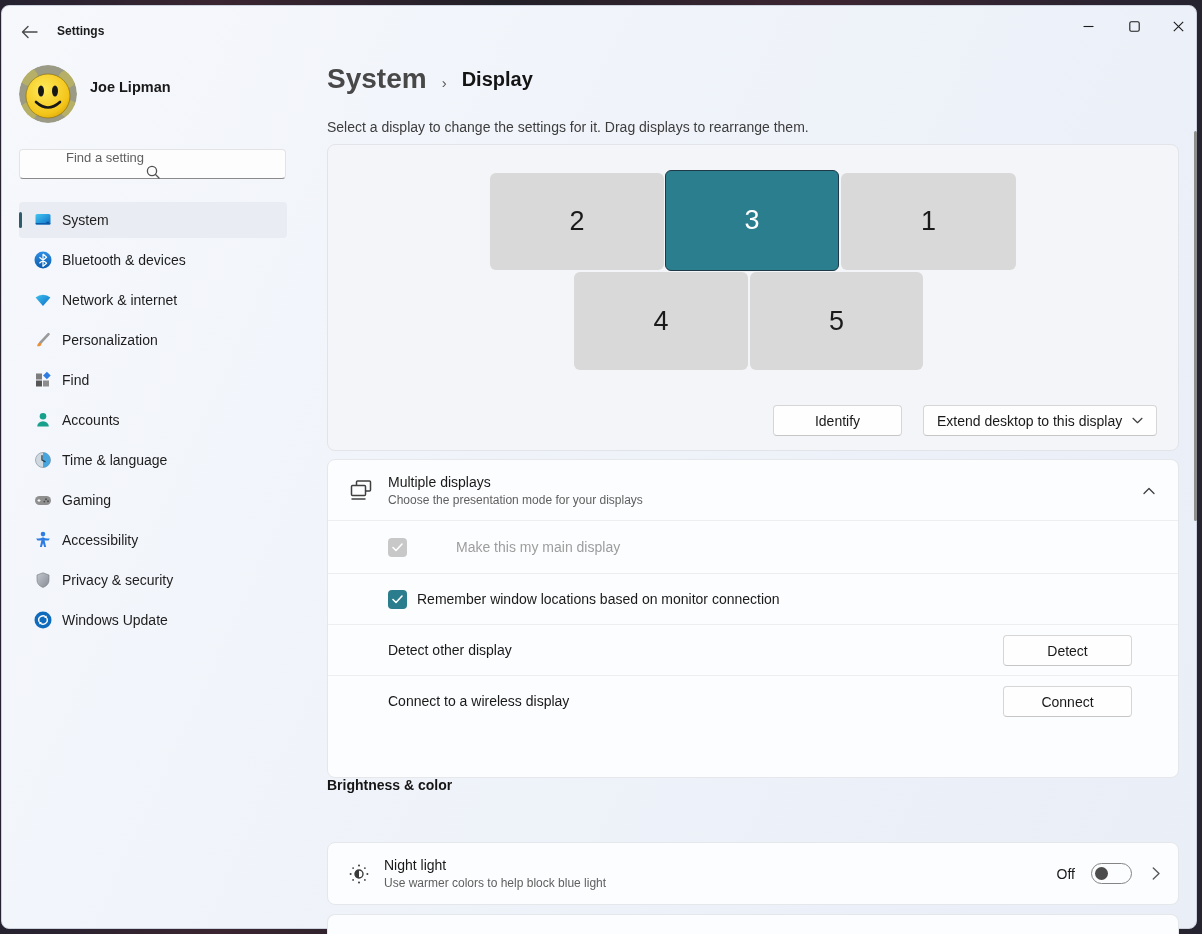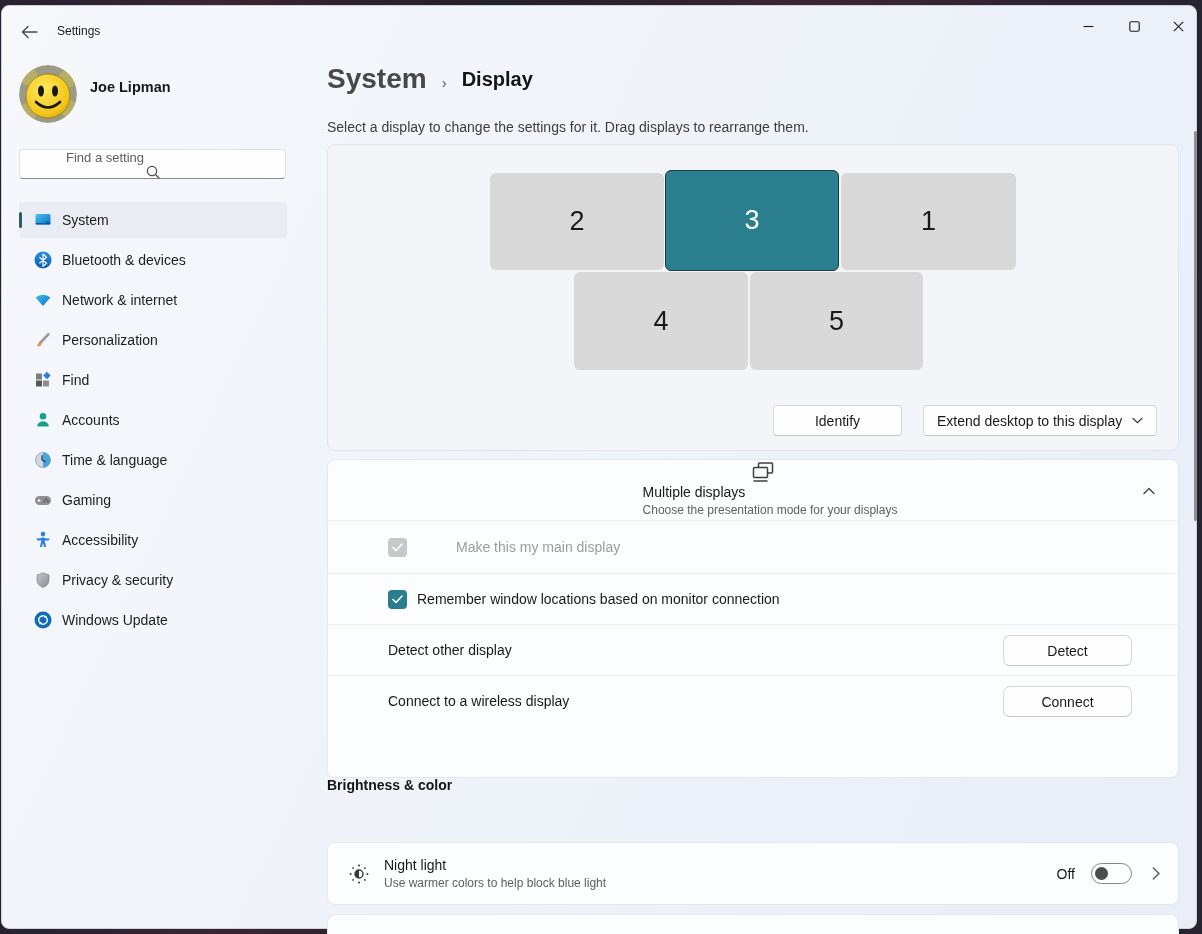--- a/index.html
+++ b/index.html
@@ -11,21 +11,21 @@
   }
   
   #frame {
     position:absolute; left:1px; top:5px; width:1196px; height:924px;
     border-radius:8px;
     background: linear-gradient(115deg,#f6f8fc 0%,#eef2f9 55%,#e9eef7 100%);
     border:1px solid #ccd2dd;
   }
   
   .back-btn { position:absolute; left:14px; top:14px; width:26px; height:24px; display:flex; align-items:center; justify-content:center; border-radius:4px; }
-  .app-title { position:absolute; left:55px; top:18px; font-size:12px; font-weight:400; color:#1b1b1b;text-align:right; }
+  .app-title { position:absolute; left:55px; top:18px; font-size:12px; font-weight:700; color:#1b1b1b;text-align:right; }
   .winbtn { position:absolute; top:6px; height:28px; width:46px; display:flex; align-items:center; justify-content:center; }
   #btn-min { left:1063px; } #btn-max { left:1109px; } #btn-close { left:1155px; width:42px; }
   
   .avatar { position:absolute; left:17px; top:59px; width:58px; height:58px; border-radius:50%; overflow:hidden; }
   .user-name { position:absolute; left:88px; top:73px; font-size:14.5px; font-weight:700; color:#191919; }
   .searchbox {
     position:absolute; left:17px; top:143px; width:267px; height:30px;
     background:#fdfdfd; border:1px solid #e3e3e6; border-bottom:1px solid #8a8a8a;
     border-radius:4px; display:flex; align-items:center;flex-direction:column;
   }
@@ -72,35 +72,35 @@
   .identify-btn { position:absolute; left:445px; top:260px; width:129px; height:31px; }
   .mode-dropdown { position:absolute; left:595px; top:260px; width:234px; height:31px; justify-content:space-between; padding:0 13px; }
 
   .card {
     position:absolute; left:325px; width:852px;
     background:#fcfdfe; border:1px solid #e5e7eb; border-radius:8px; overflow:hidden;
   }
   #md-card { top:453px; height:319px; }
   .md-row { position:relative; display:flex; align-items:center; }
   .md-row + .md-row { border-top:1px solid #eceef0; }
-  .row-head { height:60px; padding-left:20px;flex-direction:column; }
+  .row-head { height:60px; padding-left:20px; }
   .row-check { height:51px; padding-left:60px; }
   .row-check.first { height:53px;gap:39px; }
   .row-action { height:51px; padding-left:60px; }
   .head-icon { width:26px; height:24px; }
   .head-text { margin-left:14px; display:flex; flex-direction:column; gap:3px; }
   .row-title { font-size:14px; color:#191919; }
   .row-sub { font-size:12px; color:#606060; }
   .expander { position:absolute; right:16px; top:18px; width:26px; height:26px; display:flex; align-items:center; justify-content:center; }
   .checkbox { width:19px; height:19px; border-radius:4px; background:#2a7d8c; display:flex; align-items:center; justify-content:center; flex:0 0 auto; }
   .checkbox.disabled { background:#c8c8c8; }
   .check-label { margin-left:10px; font-size:14px; color:#1a1a1a; }
   .check-label.disabled { color:#9d9d9d; }
   .action-label { font-size:14px; color:#191919; }
-  .action-btn { position:absolute; right:46px; top:10px; width:129px; height:31px;border-radius:7px; }
+  .action-btn { position:absolute; right:46px; top:10px; width:129px; height:31px; }
 
   .section-header { position:absolute; left:325px; top:771px; font-size:14px; font-weight:700; color:#151515; }
 
   #nl-card { top:836px; height:63px; display:flex; align-items:center; padding:0 18px 0 20px; }
   .nl-text { margin-left:14px; display:flex; flex-direction:column; gap:3px; flex:1; }
   .nl-right { display:flex; align-items:center; gap:16px; }
   .toggle-state { font-size:14px; color:#191919; }
   .toggle { width:41px; height:21px; border:1px solid #858585; border-radius:11px; position:relative; background:transparent; margin-right:4px; }
   .toggle .knob { position:absolute; left:3px; top:3px; width:13px; height:13px; border-radius:50%; background:#4c4c4c; }
 

